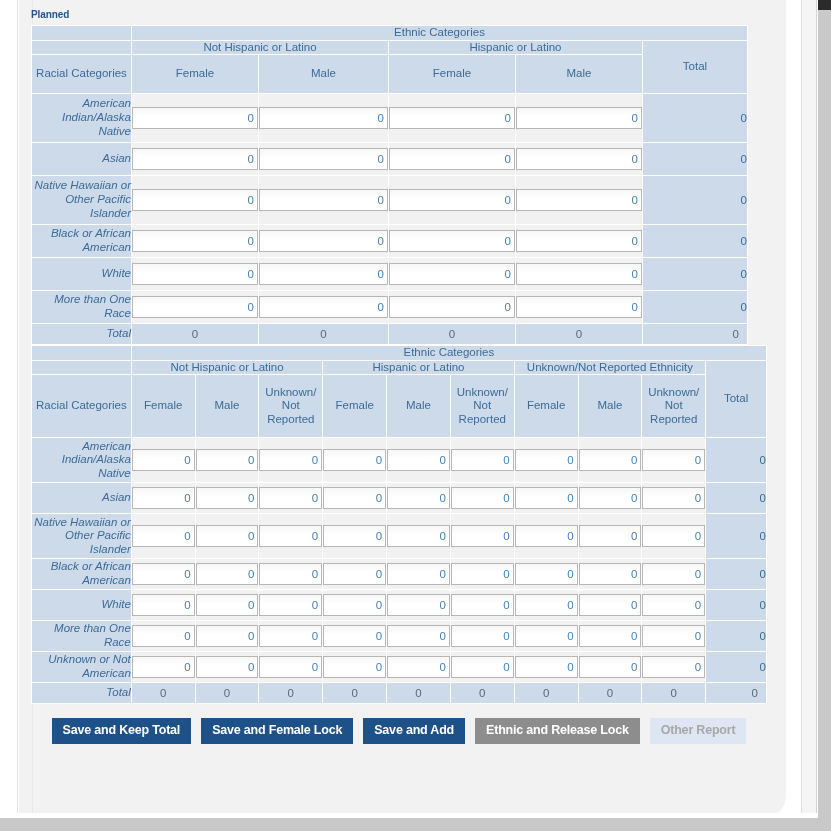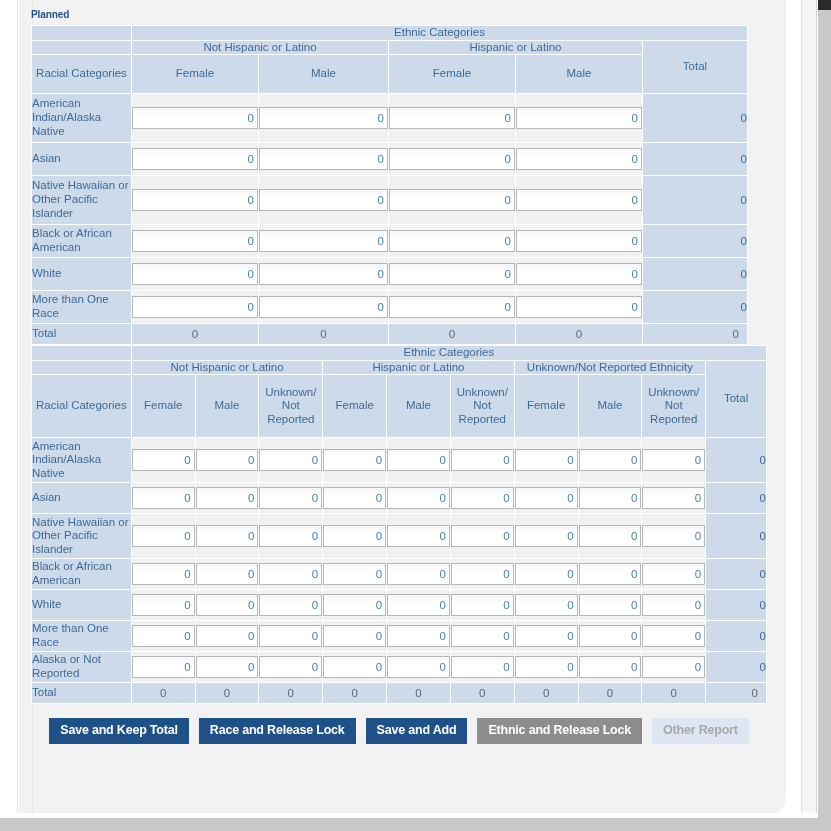--- a/index.html
+++ b/index.html
@@ -146,24 +146,25 @@
   }
   th.rowcat {
     background: #ccdaea;
     text-align: center;
     line-height: 1.2;
     padding: 5px 3px;
     vertical-align: middle;
   }
   td.rowlabel {
     background: #ccdaea;
-    text-align: left;
+    text-align: right;
     line-height: 1.2;
     padding: 4px 3px;
     vertical-align: middle;
+    font-style: italic;
   }
   td.cell {
     background: #f1f1f1;
     padding: 4px 4px;
     vertical-align: top;
     text-align: center;
   }
   td.totalcell {
     background: #ccdaea;
     text-align: right;
@@ -445,21 +446,21 @@
               <td class="cell"><input class="num" type="text" value="0" style=""></td>
               <td class="cell"><input class="num" type="text" value="0" style=""></td>
               <td class="cell"><input class="num" type="text" value="0" style=""></td>
               <td class="cell"><input class="num" type="text" value="0" style=""></td>
               <td class="cell"><input class="num" type="text" value="0" style=""></td>
               <td class="cell"><input class="num" type="text" value="0" style=""></td>
               <td class="cell"><input class="num" type="text" value="0" style=""></td>
               <td class="totalcell">0</td>
             </tr>
             <tr>
-              <td class="rowlabel" style="height: 30px;">Alaska or Not Reported</td>
+              <td class="rowlabel" style="height: 30px;">Unknown or Not American</td>
               <td class="cell"><input class="num" type="text" value="0" style=""></td>
               <td class="cell"><input class="num" type="text" value="0" style=""></td>
               <td class="cell"><input class="num" type="text" value="0" style=""></td>
               <td class="cell"><input class="num" type="text" value="0" style=""></td>
               <td class="cell"><input class="num" type="text" value="0" style=""></td>
               <td class="cell"><input class="num" type="text" value="0" style=""></td>
               <td class="cell"><input class="num" type="text" value="0" style=""></td>
               <td class="cell"><input class="num" type="text" value="0" style=""></td>
               <td class="cell"><input class="num" type="text" value="0" style=""></td>
               <td class="totalcell">0</td>
@@ -473,21 +474,21 @@
               <td class="sum">0</td>
               <td class="sum">0</td>
               <td class="sum">0</td>
               <td class="sum">0</td>
               <td class="sum">0</td>
               <td class="sum last">0</td>
             </tr>
           </tbody>
       </table>
 
-      <div id="button-bar"><button class="btn">Save and Keep Total</button><button class="btn">Race and Release Lock</button><button class="btn">Save and Add</button><button class="btn gray">Ethnic and Release Lock</button><button class="btn disabled" disabled="">Other Report</button></div>
+      <div id="button-bar"><button class="btn">Save and Keep Total</button><button class="btn">Save and Female Lock</button><button class="btn">Save and Add</button><button class="btn gray">Ethnic and Release Lock</button><button class="btn disabled" disabled="">Other Report</button></div>
 
     </div>
   </div>
 
   <div id="scrollbar-track"></div>
   <div id="scrollbar-thumb"></div>
   <div id="right-gutter"></div>
   <div id="top-corner-black"></div>
   <div id="bottom-white"></div>
   <div id="bottom-strip"></div>

